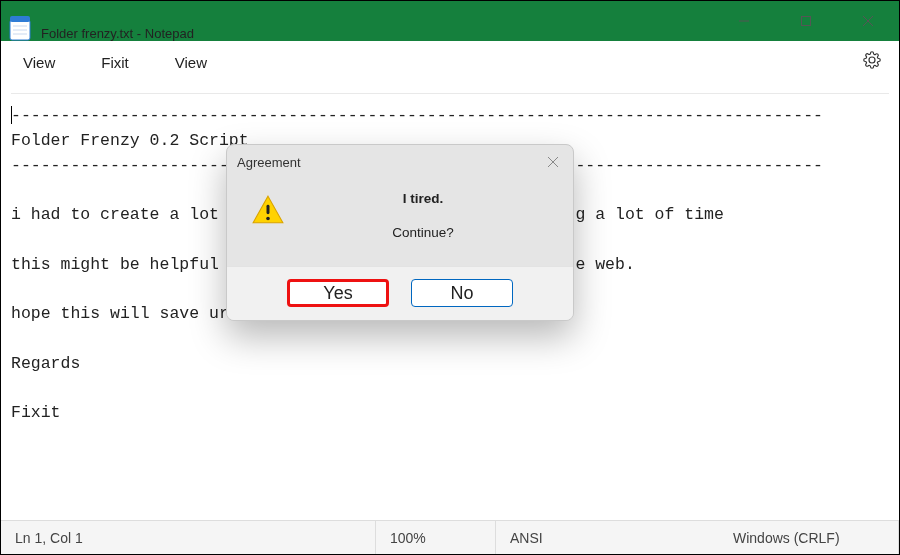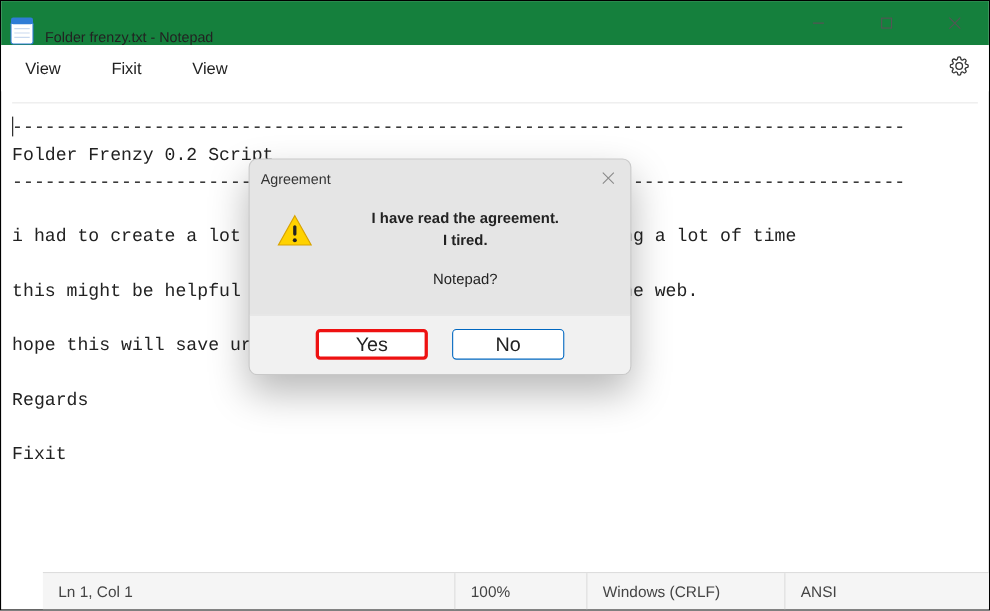--- a/index.html
+++ b/index.html
@@ -76,21 +76,20 @@
   .statusbar {
     position: absolute;
     bottom: 0; left: 0; right: 0;
     height: 34px;
     background: #f5f5f5;
     border-top: 1px solid #ddd;
     display: flex;
     align-items: center;
     font-size: 14px;
     color: #444;
-    margin-left: 38px;
   }
   .status-cell {
     height: 100%;
     display: flex;
     align-items: center;
     padding: 0 14px;
     border-right: 1px solid #ddd;
   }
   .sc-pos { width: 375px; }
   .sc-zoom { width: 120px; }
@@ -217,22 +216,22 @@
 hope this will save ur time too.
 
 Regards
 
 Fixit
 </div>
 
 <div class="statusbar">
   <div class="status-cell sc-pos">Ln 1, Col 1</div>
   <div class="status-cell sc-zoom">100%</div>
+  <div class="status-cell sc-enc">ANSI</div>
   <div class="status-cell sc-le">Windows (CRLF)</div>
-  <div class="status-cell sc-enc">ANSI</div>
 </div>
 
 <div class="dialog">
   <div class="dlg-titlebar">
     <span>Agreement</span>
     <div class="dlg-close">
       <svg width="12" height="12">
           <line x1="1" y1="1" x2="11" y2="11" stroke="#888"></line>
           <line x1="11" y1="1" x2="1" y2="11" stroke="#888"></line>
         </svg>
@@ -240,22 +239,21 @@
   </div>
   <div class="dlg-body">
     <div class="dlg-icon">
       <svg width="34" height="34" viewBox="0 0 32 32">
         <path d="M16 3 L30 28 H2 Z" fill="#ffd200" stroke="#d9a300" stroke-width="1"></path>
         <rect x="14.6" y="11" width="2.8" height="9" rx="1.4" fill="#222"></rect>
         <circle cx="16" cy="24" r="1.7" fill="#222"></circle>
       </svg>
     </div>
     <div class="dlg-msg">
-      <div>I have read the agreement.</div>
       <div>I tired.</div>
-      <div class="q">Notepad?</div>
+      <div class="q">Continue?</div>
     </div>
   </div>
   <div class="dlg-buttons">
     <div class="dlg-btn btn-yes">Yes</div>
     <div class="dlg-btn btn-no">No</div>
   </div>
 </div>
 
 </body></html>

